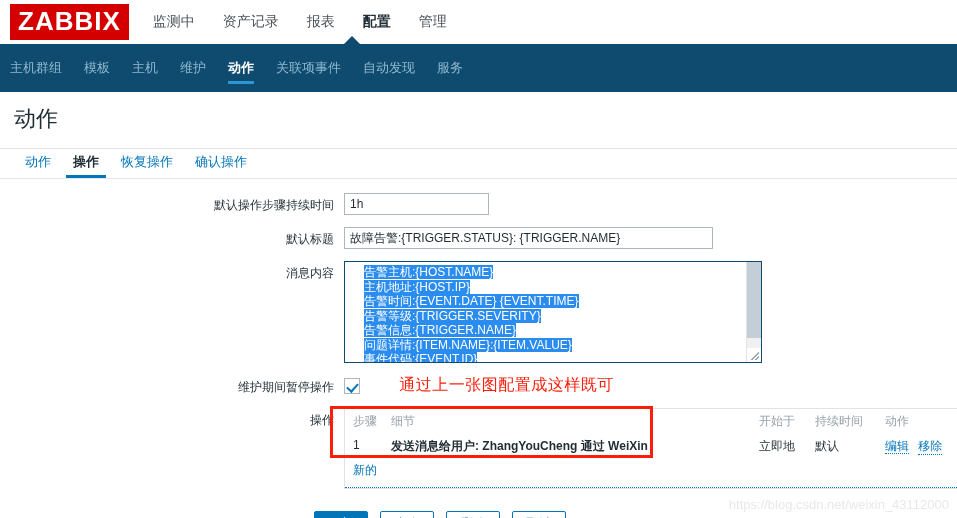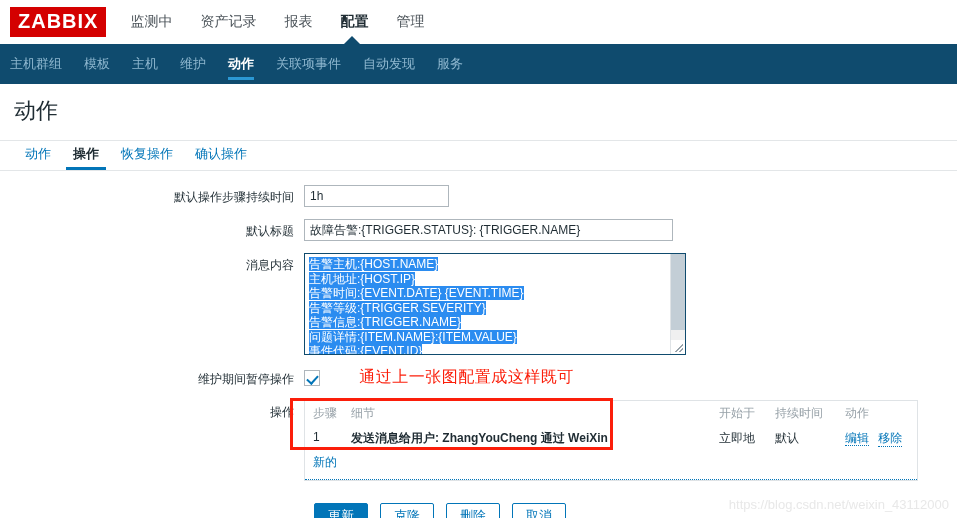--- a/index.html
+++ b/index.html
@@ -22,39 +22,39 @@
     display: flex;
     align-items: center;
     padding-left: 10px;
     position: relative;
   }
   .logo {
     background: #d40000;
     color: #ffffff;
     font-family: "Liberation Sans", sans-serif;
     font-weight: 700;
-    font-size: 20px;
+    font-size: 26px;
     letter-spacing: 1px;
     line-height: 1;
     padding: 4px 8px 6px 8px;
     margin-right: 22px;
   }
   .topmenu { display: flex; gap: 24px; }
   .topmenu-item {
     font-size: 14px;
     color: #4a5258;
     cursor: pointer;
     padding: 4px 2px;
     white-space: nowrap;
   }
   .topmenu-item.active { color: #1f2c33; font-weight: 700; }
 
   
   .navbar {
-    height: 40px;
+    height: 48px;
     background: #0f4b6e;
     display: flex;
     align-items: center;
     padding-left: 10px;
     gap: 22px;
     position: relative;
     text-align: center;
   }
   .navbar::before {
     content: "";
@@ -131,20 +131,21 @@
     height: 3px;
     background: #0275b8;
   }
 
   
   .form { padding: 14px 0 0 0; }
   .row {
     display: flex;
     align-items: flex-start;
     margin-bottom: 12px;
+    margin-left: 40px;
   }
   .label {
     width: 304px;
     text-align: right;
     padding-right: 10px;
     font-size: 12px;
     color: #1f2c33;
     padding-top: 4px;
     flex: 0 0 304px;
   }
@@ -158,29 +159,29 @@
     font-size: 12px;
     font-family: "Liberation Sans", sans-serif;
     color: #1f2c33;
     outline: none;
   }
   .input-sm { width: 145px; }
   .input-lg { width: 369px; }
 
   
   .textarea-box {
-    width: 382px;
+    width: 418px;
     height: 102px;
     border: 1px solid #0f4b6e;
     background: #ffffff;
     position: relative;
     overflow: hidden;
     font-size: 12px;
     line-height: 14.5px;
-    padding: 3px 4px;
+    padding: 3px 19px;
   }
   .ta-line { white-space: pre; }
   .ta-line span.sel {
     background: #2b8cf0;
     color: #ffffff;
   }
   .ta-scroll {
     position: absolute;
     top: 0; right: 0;
     width: 15px;

